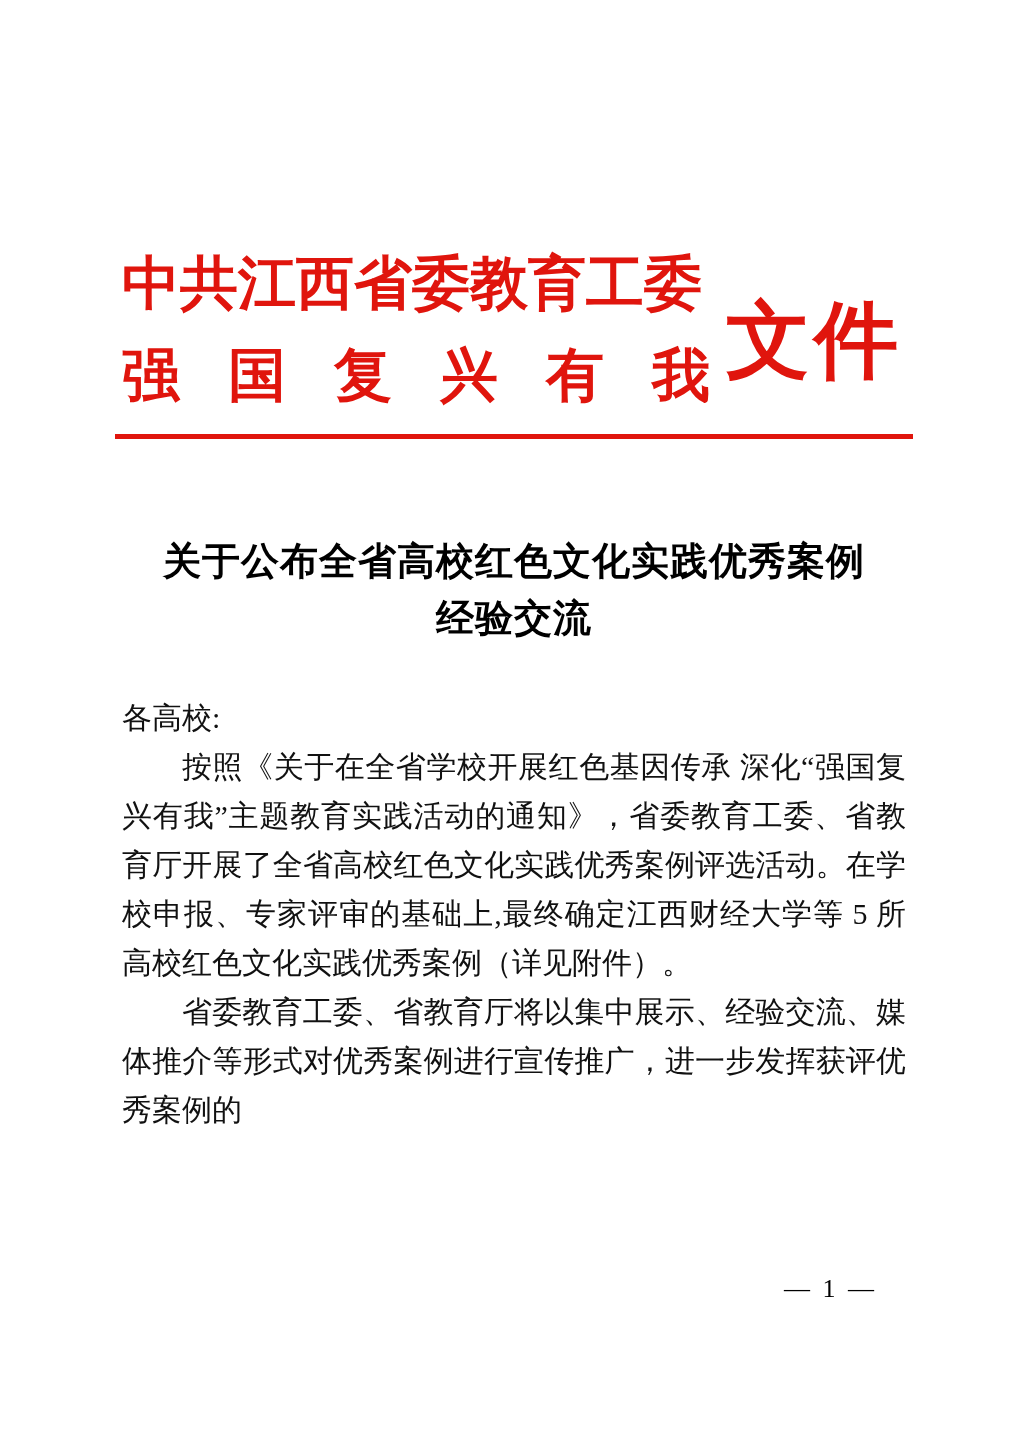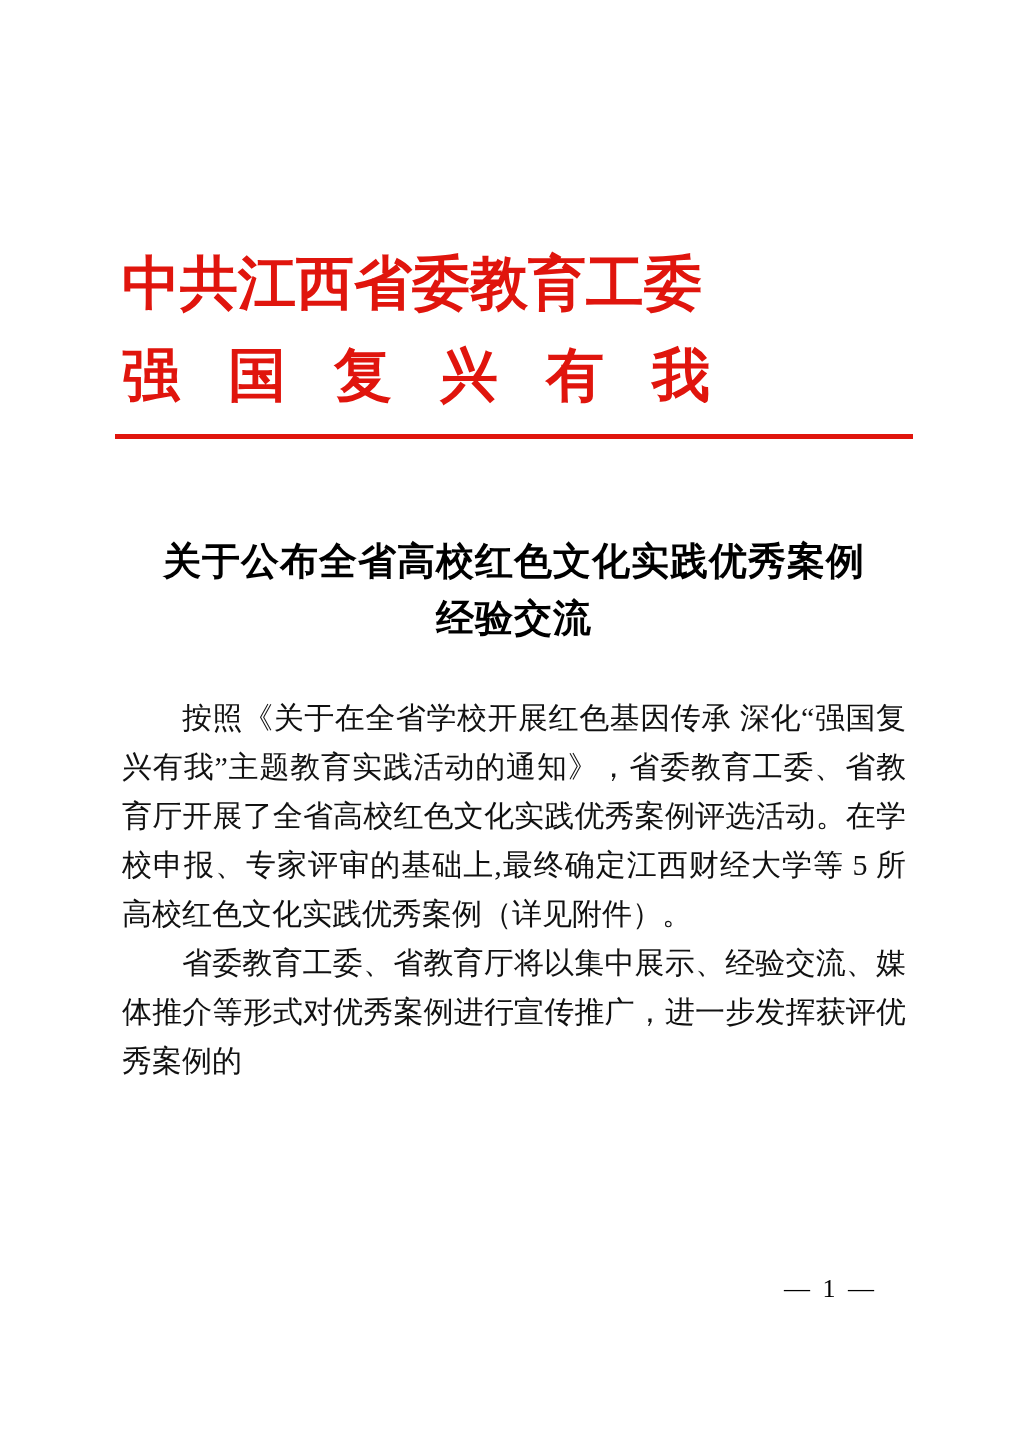--- a/index.html
+++ b/index.html
@@ -101,30 +101,32 @@
 </head>
 <body>
 
 <div class="page">
 
   <header class="letterhead">
     <div class="org">
       <div class="org-line org-line1">中共江西省委教育工委</div>
       <div class="org-line org-line2">强国复兴有我</div>
     </div>
+    <div class="doc-label">文件</div>
   </header>
 
 
   <div class="red-rule"></div>
 
   <h1 class="title">
     <span class="title-line">关于公布全省高校红色文化实践优秀案例</span>
     <span class="title-line">经验交流</span>
   </h1>
 
   <section class="body-text">
+    <p class="salutation">各高校:</p>
     <p class="para">按照《关于在全省学校开展红色基因传承 深化“强国复兴有我”主题教育实践活动的通知》，省委教育工委、省教育厅开展了全省高校红色文化实践优秀案例评选活动。在学校申报、专家评审的基础上,最终确定江西财经大学等 5 所高校红色文化实践优秀案例（详见附件）。</p>
     <p class="para">省委教育工委、省教育厅将以集中展示、经验交流、媒体推介等形式对优秀案例进行宣传推广，进一步发挥获评优秀案例的</p>
   </section>
 
   <div class="page-number">— 1 —</div>
 
 </div>
 
 </body></html>

